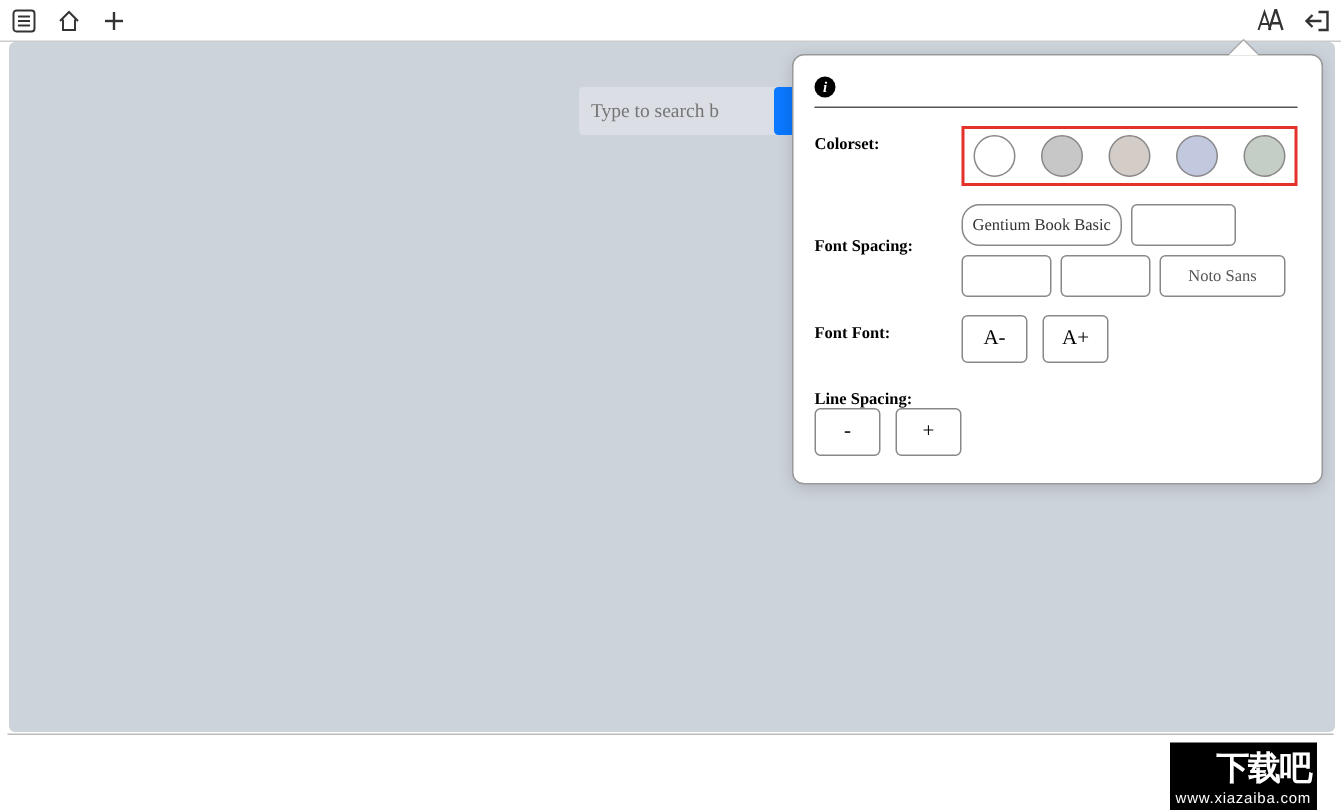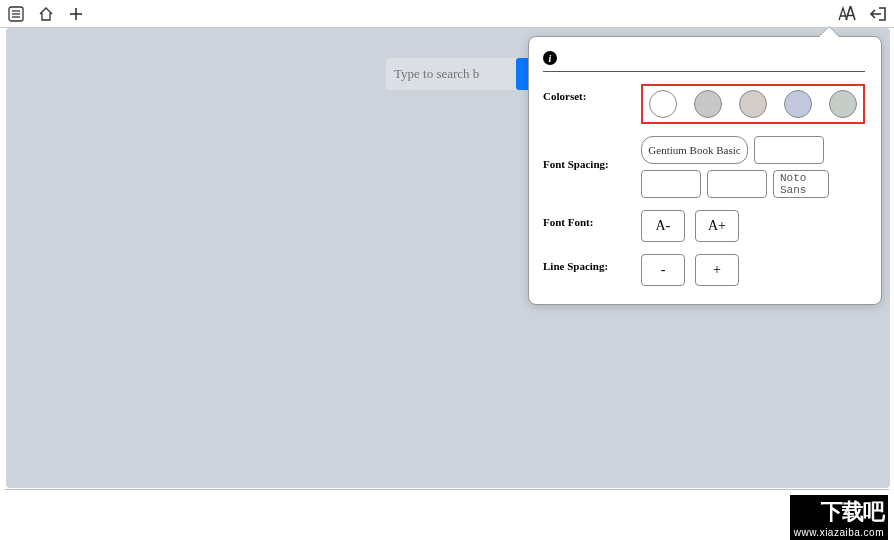--- a/index.html
+++ b/index.html
@@ -151,37 +151,37 @@
       font-family: Georgia, serif;
       color: #333;
       background: #fff;
       cursor: pointer;
       padding: 0 6px;
     }
     .fb1 { width: 107px; border-radius: 12px; }
     .fb2 { width: 70px; }
     .fb3 { width: 60px; }
     .fb4 { width: 60px; }
-    .fb5 { width: 56px; font-family: Liberation Mono, monospace; color: #555;}
+    .fb5 { width: 84px; font-family: Liberation Serif, serif; color: #555;}
     .sq-btn {
       width: 44px; height: 32px;
       border: 1px solid #888;
       border-radius: 4px;
       background: #fff;
       display: flex;
       align-items: center;
       justify-content: center;
       font-size: 14px;
       font-family: Georgia, serif;
       cursor: pointer;
     }
     .btn-pair { display: flex; gap: 10px; }
     .watermark {
       position: absolute;
-      right: 6px; bottom: 0;
+      right: 16px; bottom: 0;
       background: #000;
       color: #fff;
       font-family: sans-serif;
       padding: 2px 4px;
       text-align: right;
       margin-top: 36px;
     }
     .wm-big { font-size: 22px; font-weight: 900; letter-spacing: -1px; }
     .wm-small { font-size: 10px; letter-spacing: 0.5px; }
     .bottom-divider {
@@ -269,21 +269,21 @@
   </div>
 
   <div class="row">
     <div class="row-label">Font Font:</div>
     <div class="row-content btn-pair">
       <div class="sq-btn">A-</div>
       <div class="sq-btn">A+</div>
     </div>
   </div>
 
-  <div class="row" style="margin-bottom:0;">
+  <div class="row" style="margin-bottom:0;flex-direction:column;">
     <div class="row-label">Line Spacing:</div>
     <div class="row-content btn-pair">
       <div class="sq-btn">-</div>
       <div class="sq-btn">+</div>
     </div>
   </div>
 </div>
 
 <div class="bottom-divider"></div>
 

